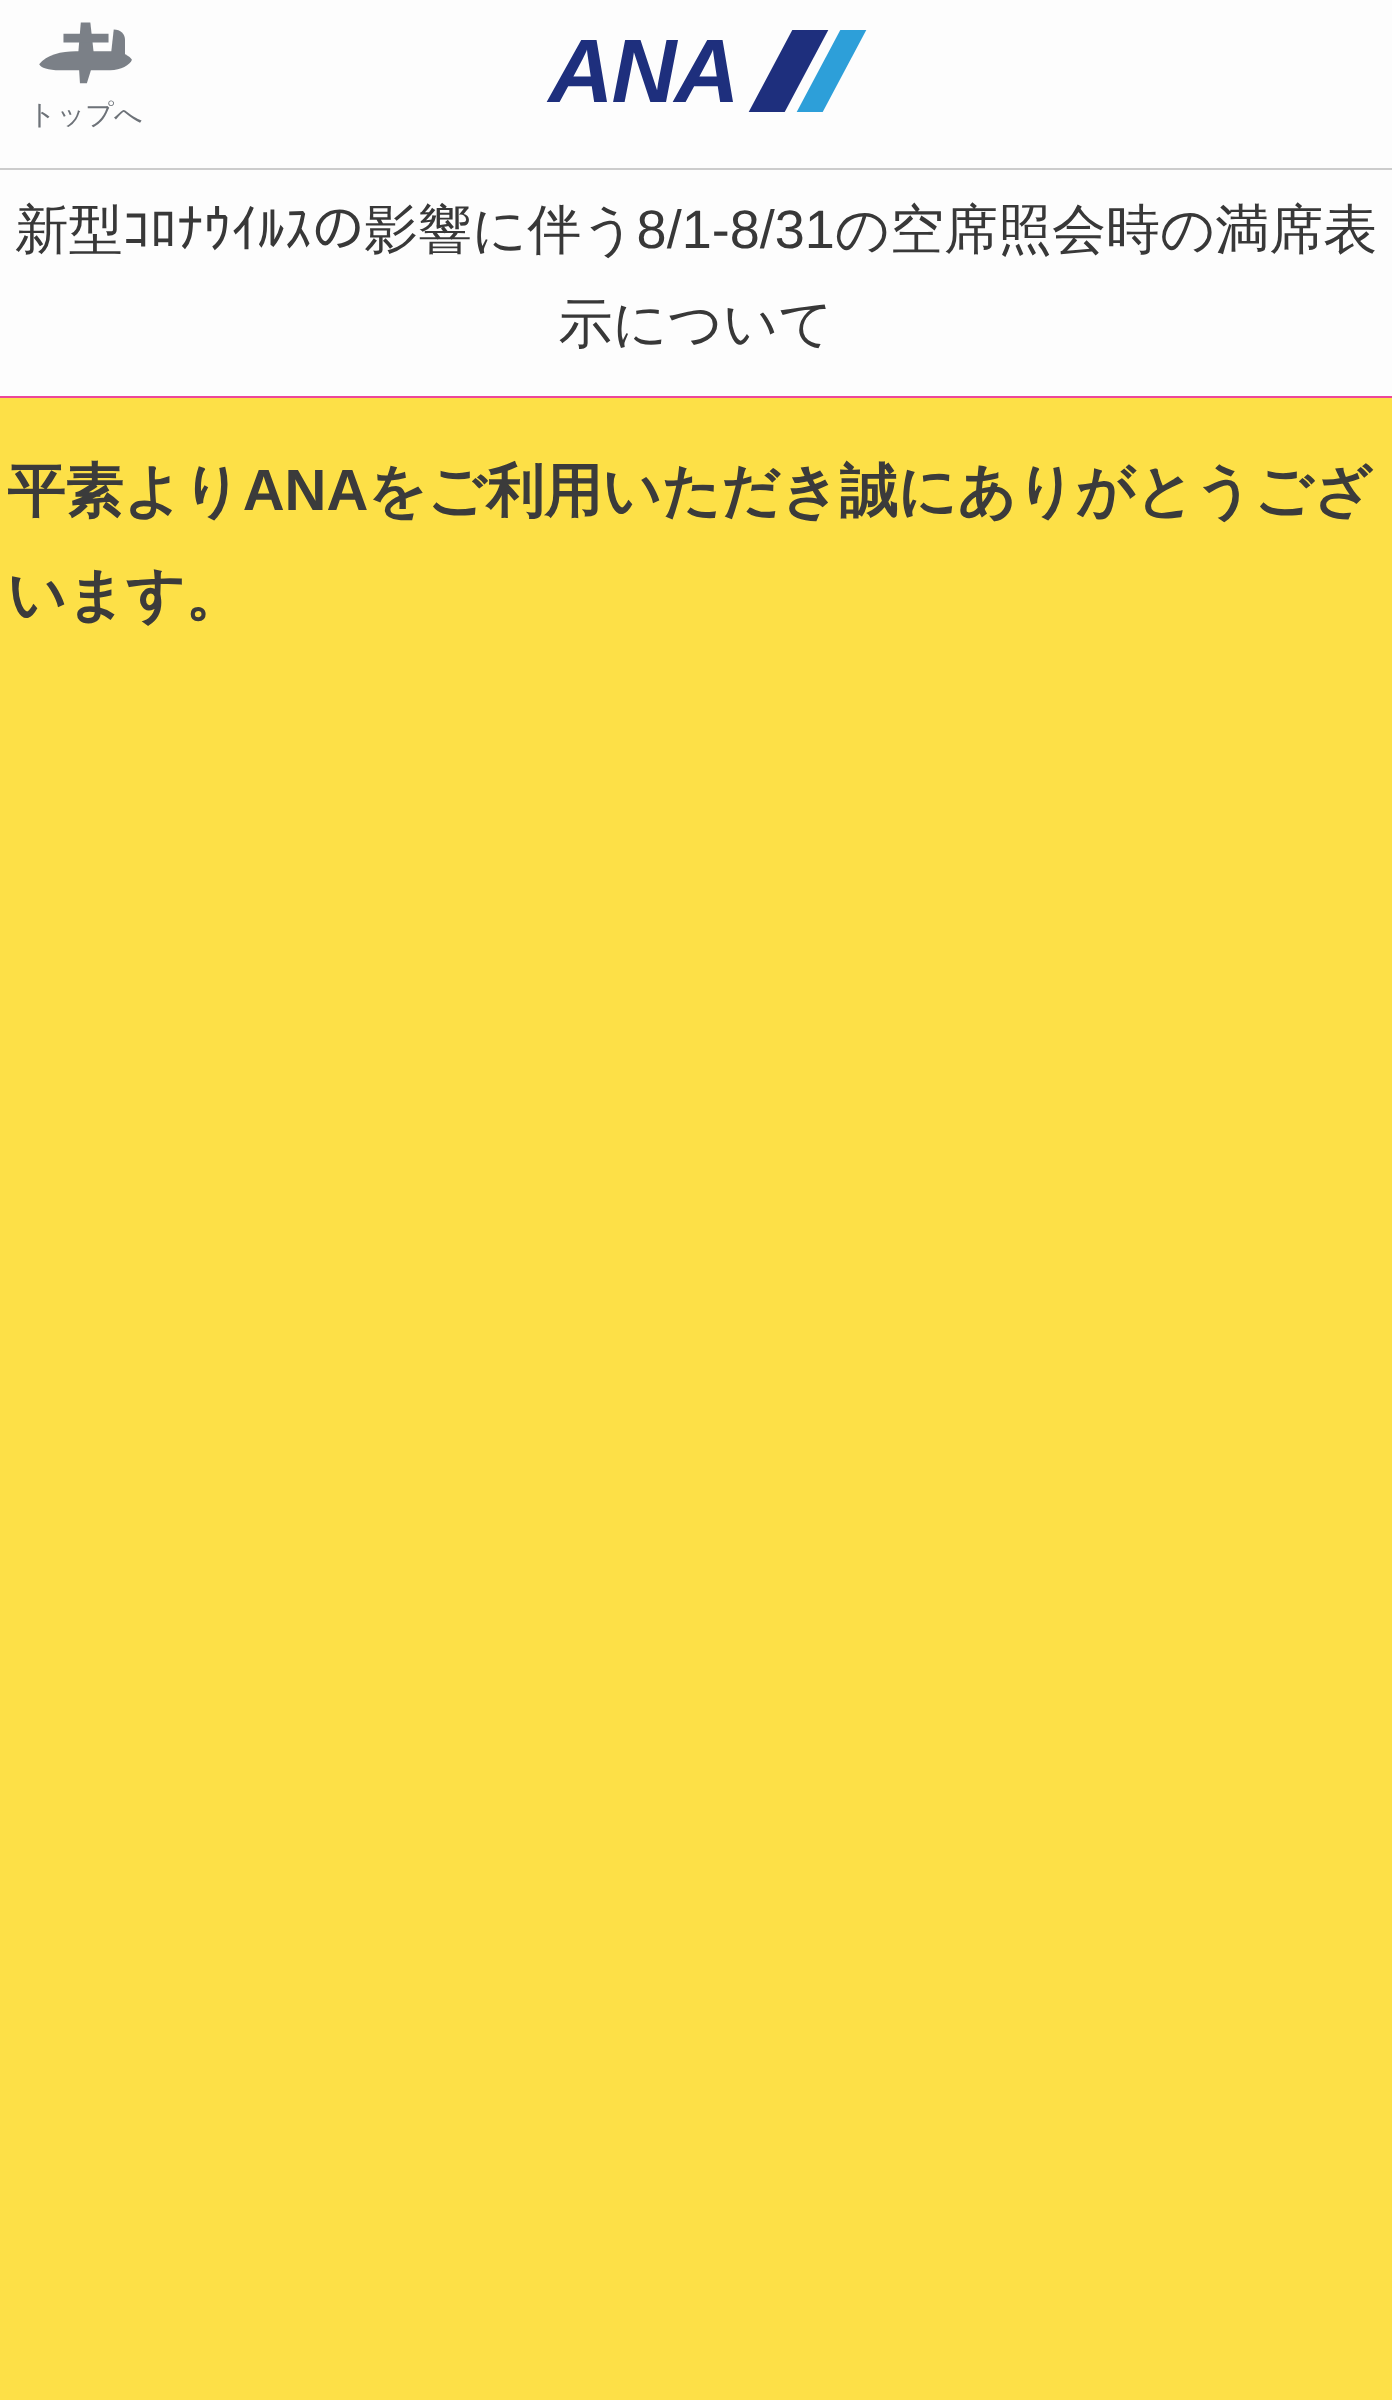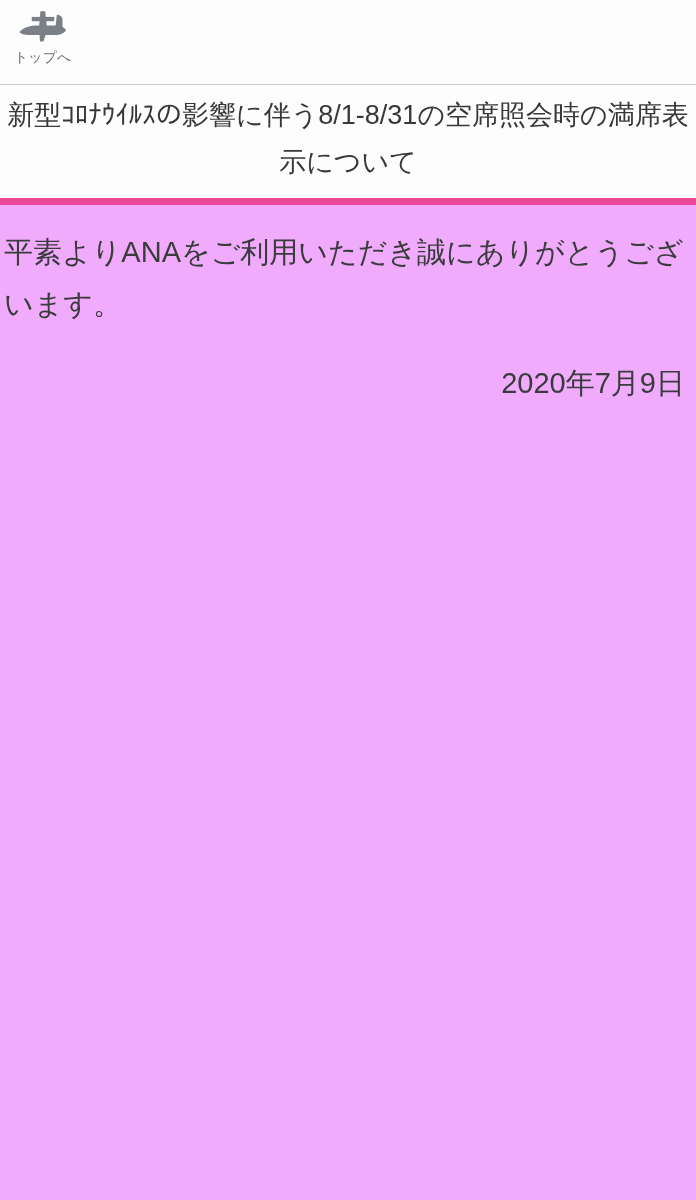--- a/index.html
+++ b/index.html
@@ -2,21 +2,21 @@
 <html lang="ja"><head>
 <meta charset="utf-8">
 <style>
   * { margin: 0; padding: 0; box-sizing: border-box; }
   html, body { background: #ffffff; }
   body { width: 696px; }
   .page {
     position: relative;
     width: 696px;
     min-height: 1200px;
-    background: #f0abfc;
+    background: #fde047;
     font-family: "Liberation Sans", sans-serif;
     color: #3b3b3b;
     overflow: hidden;
   }
 
   
   .header {
     position: relative;
     height: 85px;
     background: #fdfdfd;
@@ -53,37 +53,38 @@
     line-height: 0.92;
     color: #1e2f7d;
   }
   .slash { display: inline-block; height: 41px; transform: skewX(-28deg); }
   .slash.dark  { width: 18px; background: #1e2f7d; margin-left: 16px; }
   .slash.light { width: 13px; background: #2d9fd9; margin-left: 6px; }
 
   
   .title-block {
     background: #fdfdfd;
-    border-bottom: 7px solid #ec4899;
+    border-bottom: 1px solid #ec4899;
     padding: 7px 2px 12px 2px;
   }
   .title {
     font-size: 27px;
     line-height: 47px;
     font-weight: 400;
     text-align: center;
     color: #383838;
   }
 
   
   .content {
     padding: 21px 5px 0 4px;
     font-size: 29px;
     line-height: 52px;
     color: #3b3b3b;
+    font-weight: bold;
   }
   .content p { white-space: pre-line; margin: 0 0 27px 0; }
   .content p.last { margin-bottom: 0; }
   .date-line {
     text-align: right;
     padding-right: 6px;
     margin-top: 9px;
     font-size: 29px;
     line-height: 52px;
     color: #3b3b3b;
@@ -108,24 +109,28 @@
 
             <path d="M26 34 L33 34 L30.5 42 L26.5 42 Z"></path>
 
             <path d="M46 11 C50 11 52.5 13.5 52.5 17 L52.5 29 L44 29 Z"></path>
           </g>
         </svg>
       </span>
       <span>トップへ</span>
     </a>
 
+    <div class="logo">
+      <span class="logo-text">ANA</span>
+      <span class="slash dark"></span>
+      <span class="slash light"></span>
+    </div>
   </header>
 
   <section class="title-block">
     <h1 class="title">新型ｺﾛﾅｳｲﾙｽの影響に伴う8/1-8/31の空席照会時の満席表示について</h1>
   </section>
 
   <main class="content">
     <p>平素よりANAをご利用いただき誠にありがとうございます。</p>
-    <div class="date-line">2020年7月9日</div>
   </main>
 
 </div>
 
 </body></html>

